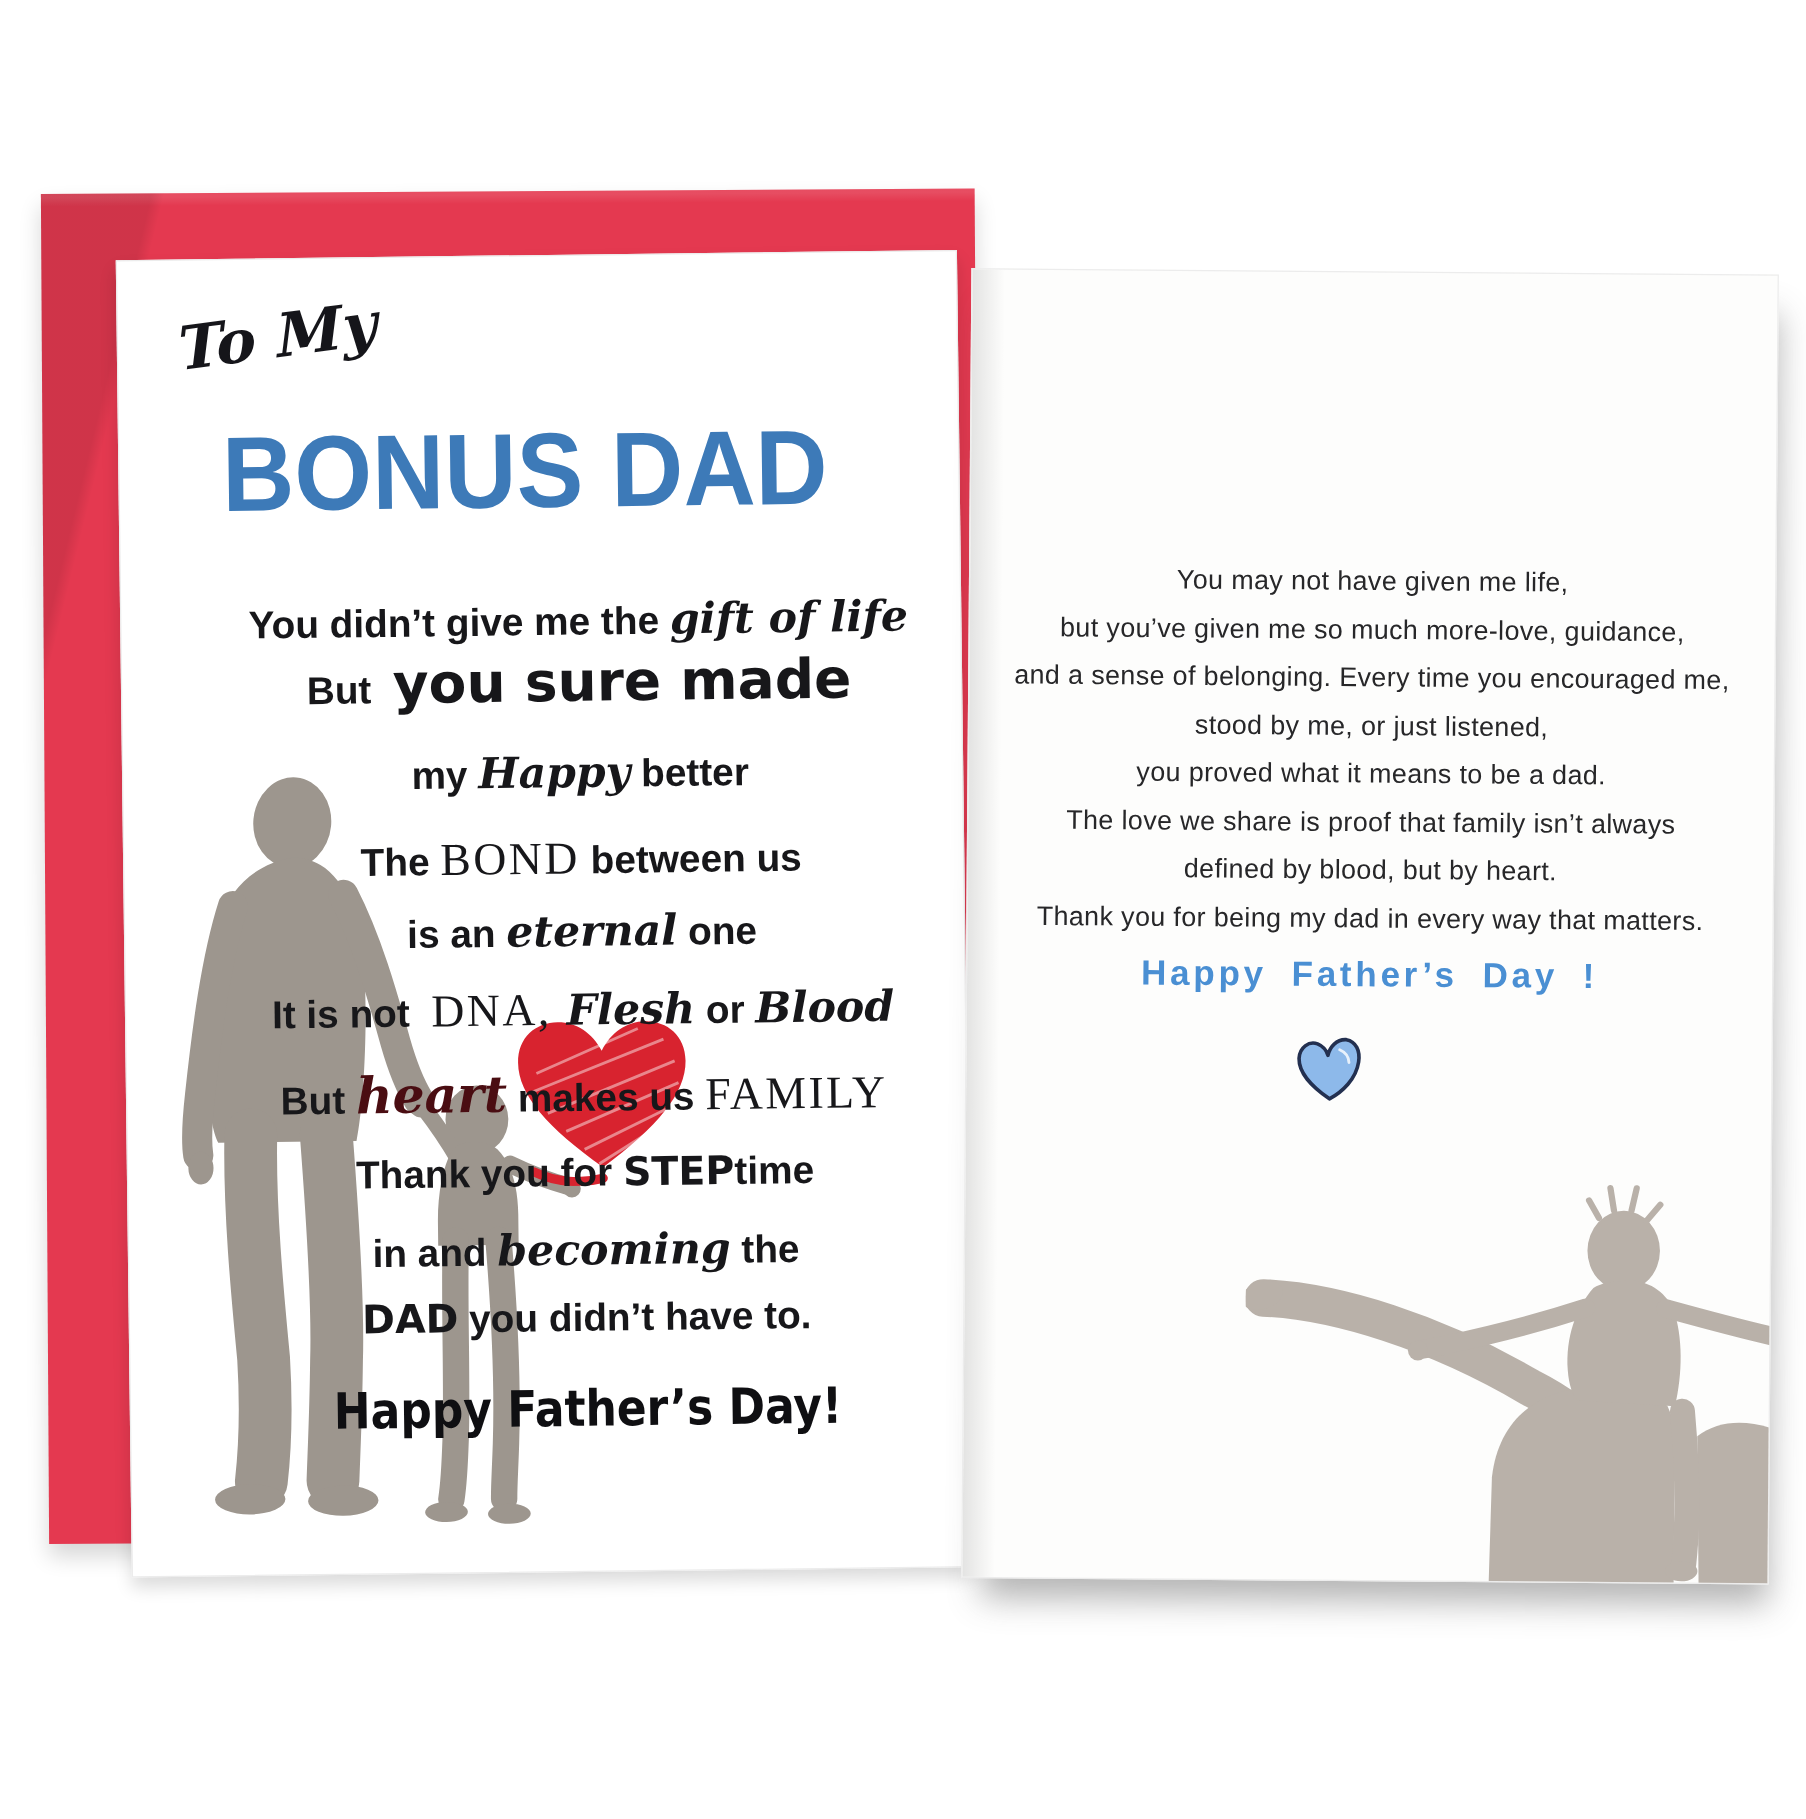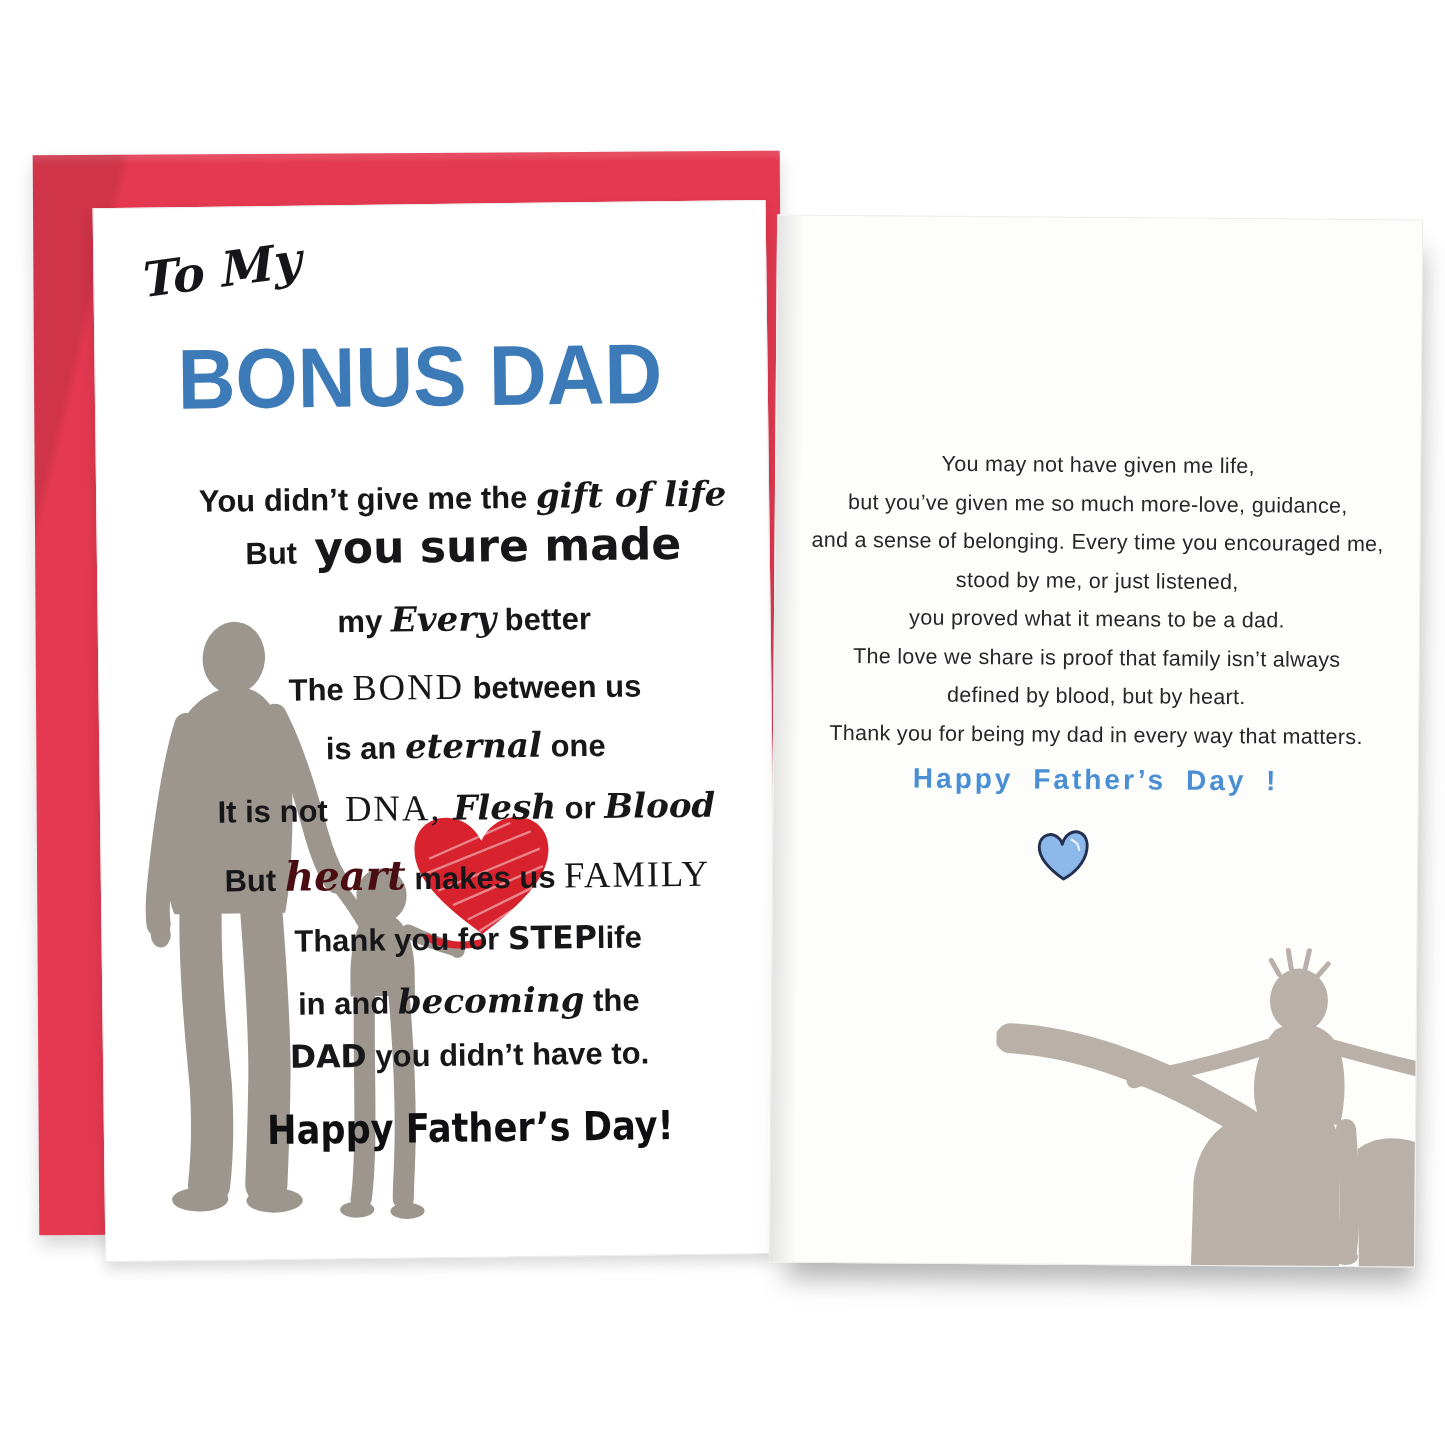--- a/index.html
+++ b/index.html
@@ -142,26 +142,26 @@
       <path fill="none" stroke="currentColor" stroke-width="5" stroke-linecap="round" d="M12,84 C24,90 38,91 50,88"></path>
     </svg>
 
     <div class="salutation">To My</div>
 
     <div class="front-title">BONUS DAD</div>
 
     <div class="front-lines">
       <div class="line l1"><span class="seg-sans">You didn’t give me the </span><span class="seg-script">gift of life</span></div>
       <div class="line l2"><span class="seg-sans">But  </span><span class="seg-chunky">you sure made</span></div>
-      <div class="line l3"><span class="seg-sans">my </span><span class="seg-script">Every</span><span class="seg-sans"> better</span></div>
+      <div class="line l3"><span class="seg-sans">my </span><span class="seg-script">Happy</span><span class="seg-sans"> better</span></div>
       <div class="line l4"><span class="seg-sans">The </span><span class="seg-serif">BOND</span><span class="seg-sans"> between us</span></div>
       <div class="line l5"><span class="seg-sans">is an </span><span class="seg-script">eternal</span><span class="seg-sans"> one</span></div>
       <div class="line l6"><span class="seg-sans">It is not  </span><span class="seg-serif">DNA,</span><span class="seg-script"> Flesh</span><span class="seg-sans"> or </span><span class="seg-script">Blood</span></div>
       <div class="line l7"><span class="seg-sans">But </span><span class="seg-heart-word">heart</span><span class="seg-sans"> makes us </span><span class="seg-serif">FAMILY</span></div>
-      <div class="line l8"><span class="seg-sans">Thank you for </span><span class="seg-strong">STEP</span><span class="seg-sans">life</span></div>
+      <div class="line l8"><span class="seg-sans">Thank you for </span><span class="seg-strong">STEP</span><span class="seg-sans">time</span></div>
       <div class="line l9"><span class="seg-sans">in and </span><span class="seg-script">becoming</span><span class="seg-sans"> the</span></div>
       <div class="line l10"><span class="seg-strong">DAD</span><span class="seg-sans"> you didn’t have to.</span></div>
     </div>
 
     <div class="front-closing">Happy Father’s Day!</div>
   </div>
 
   <div class="card inside-card">
     <div class="fold-shade"></div>
 

